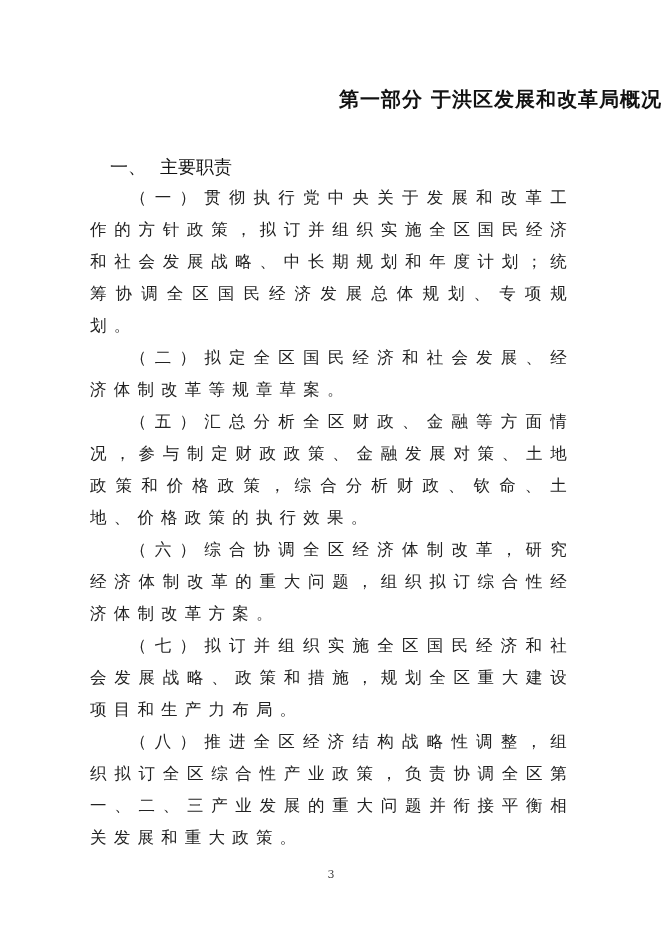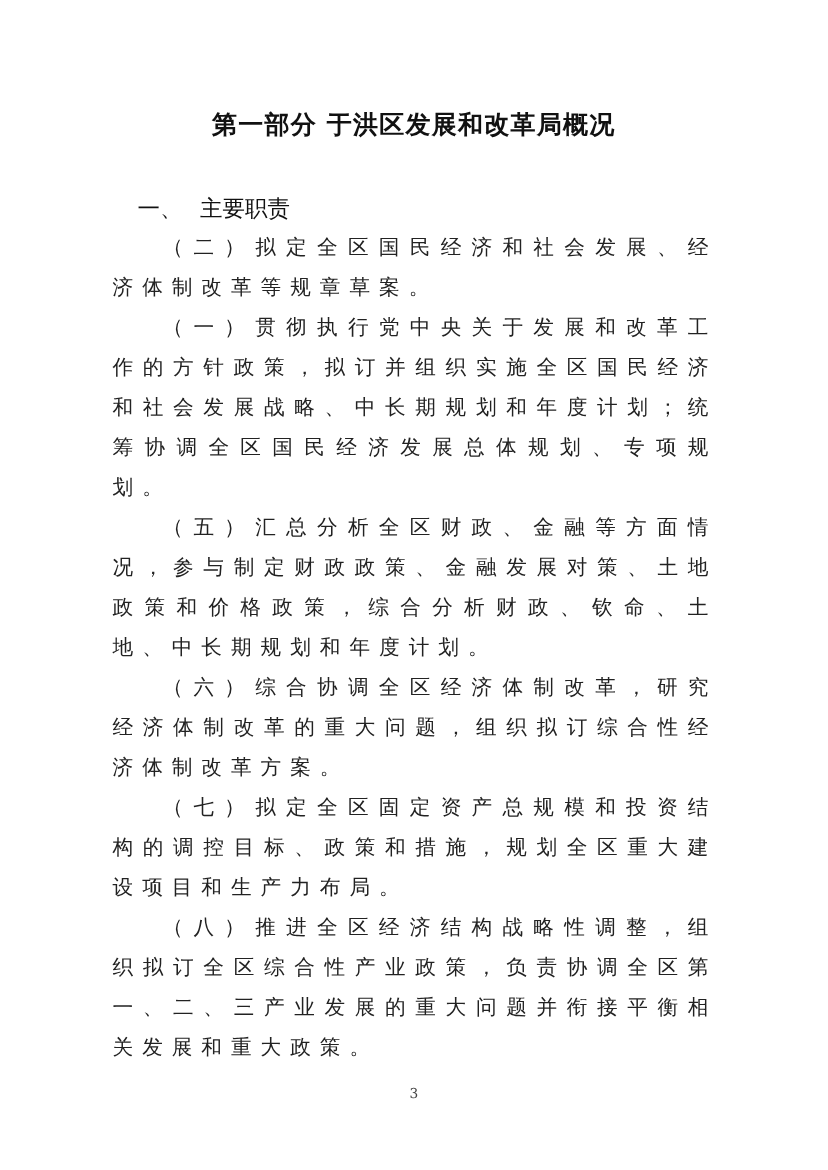--- a/index.html
+++ b/index.html
@@ -1,19 +1,19 @@
 <!DOCTYPE html>
 <html><head>
 <meta charset="utf-8">
 <style>
   html, body { margin: 0; padding: 0; background: #ffffff; }
   body { width: 662px; height: 936px; position: relative; overflow: hidden;
          font-family: "DejaVu Serif", "Liberation Serif", serif; color: #1a1a1a; }
   .page { position: absolute; left: 0; top: 0; width: 662px; height: 936px; background: #fff; }
-  .title { position: absolute; top: 86px; left: 0; width: 662px; text-align: center;
+  .title { position: absolute; top: 86px; left: 0; width: 662px; text-align: right;
            font-family: "DejaVu Sans", "Liberation Sans", sans-serif; font-weight: bold;
            font-size: 20px; letter-spacing: 1px; color: #111; }
   .heading { position: absolute; top: 155px; left: 110px;
              font-family: "DejaVu Sans", "Liberation Sans", sans-serif;
              font-size: 18px; color: #111; text-align: center; }
   .heading .num { margin-right: 14px; }
   .body { position: absolute; top: 182px; left: 90px; width: 484px; }
   .para { font-size: 16.5px; line-height: 32px; letter-spacing: 7.2px; margin: 0;
           text-indent: 40px; text-align: justify; color: #222; }
   .page-num { position: absolute; top: 868px; left: 0; width: 662px; text-align: center;
@@ -23,23 +23,23 @@
 <body>
 
 <div class="page">
   <div class="title">第一部分  于洪区发展和改革局概况</div>
 
   <div class="heading">
     <span class="num">一、</span><span>主要职责</span>
   </div>
 
   <div class="body">
+    <p class="para">（一）贯彻执行党中央关于发展和改革工作的方针政策，拟订并组织实施全区国民经济和社会发展战略、中长期规划和年度计划；统筹协调全区国民经济发展总体规划、专项规划。</p>
     <p class="para">（二）拟定全区国民经济和社会发展、经济体制改革等规章草案。</p>
-    <p class="para">（一）贯彻执行党中央关于发展和改革工作的方针政策，拟订并组织实施全区国民经济和社会发展战略、中长期规划和年度计划；统筹协调全区国民经济发展总体规划、专项规划。</p>
-    <p class="para">（五）汇总分析全区财政、金融等方面情况，参与制定财政政策、金融发展对策、土地政策和价格政策，综合分析财政、钦命、土地、中长期规划和年度计划。</p>
+    <p class="para">（五）汇总分析全区财政、金融等方面情况，参与制定财政政策、金融发展对策、土地政策和价格政策，综合分析财政、钦命、土地、价格政策的执行效果。</p>
     <p class="para">（六）综合协调全区经济体制改革，研究经济体制改革的重大问题，组织拟订综合性经济体制改革方案。</p>
-    <p class="para">（七）拟定全区固定资产总规模和投资结构的调控目标、政策和措施，规划全区重大建设项目和生产力布局。</p>
+    <p class="para">（七）拟订并组织实施全区国民经济和社会发展战略、政策和措施，规划全区重大建设项目和生产力布局。</p>
     <p class="para">（八）推进全区经济结构战略性调整，组织拟订全区综合性产业政策，负责协调全区第一、二、三产业发展的重大问题并衔接平衡相关发展和重大政策。</p>
 
   </div>
 
   <div class="page-num">3</div>
 </div>
 
 </body></html>

